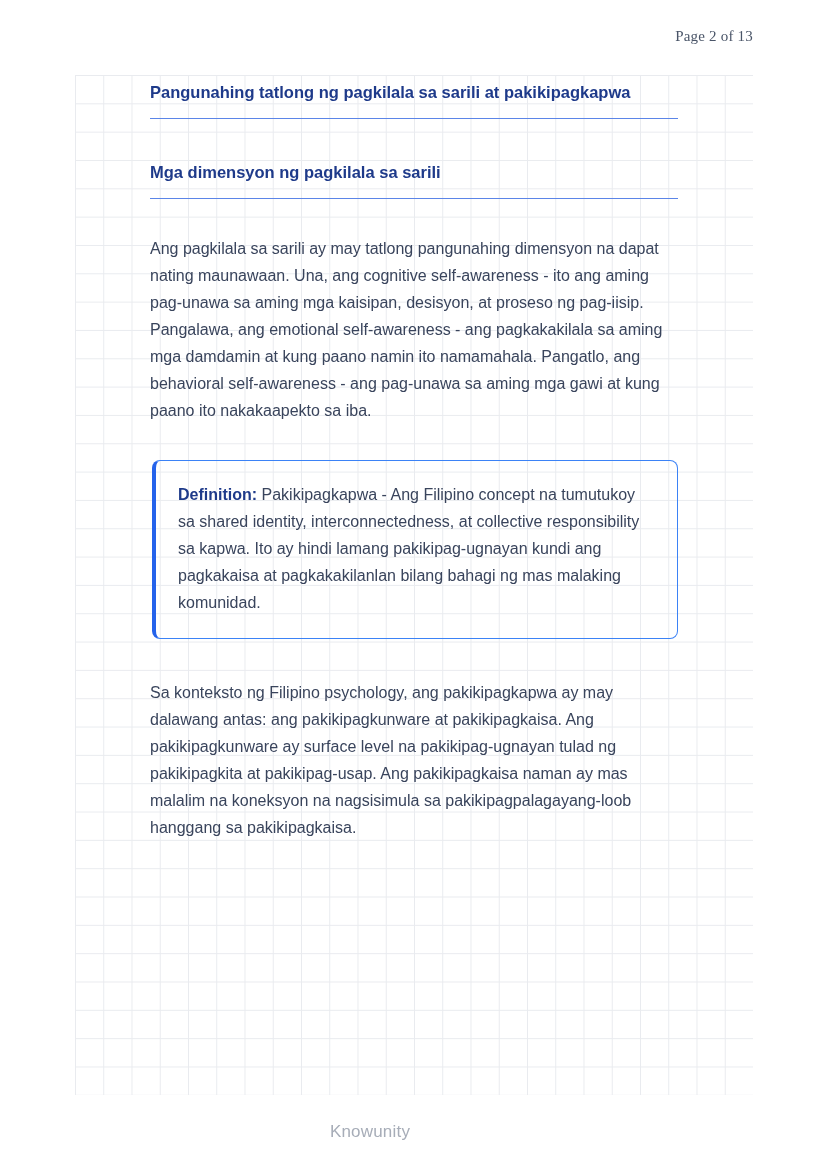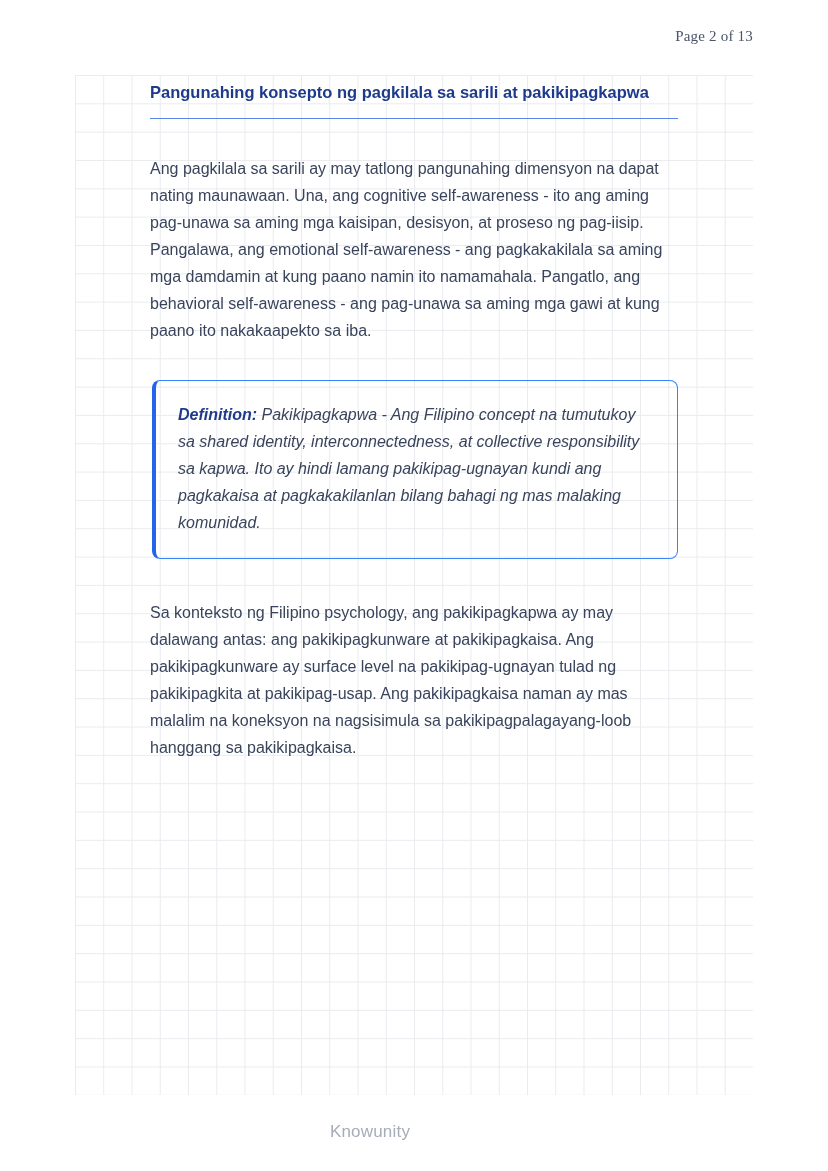--- a/index.html
+++ b/index.html
@@ -68,21 +68,20 @@
   }
 
   
   .definition-box {
     border: 1.5px solid #3b82f6;
     border-left: 4px solid #2563eb;
     border-radius: 8px;
     padding: 20px 24px 22px 22px;
     margin: 2px 0 40px 2px;
     background: transparent;
-    font-style: italic;
   }
 
   .definition-box p {
     font-size: 16px;
     line-height: 27px;
     color: #39445c;
   }
 
   .definition-label {
     font-weight: 700;
@@ -106,23 +105,24 @@
 </style>
 </head>
 <body>
 
 <div class="page-number">Page 2 of 13</div>
 
 <div class="grid-bg"></div>
 
 <div class="content">
 
-  <h2 class="section-heading">Pangunahing konsepto ng pagkilala sa sarili at pakikipagkapwa</h2>
+  <h2 class="section-heading">Pangunahing tatlong ng pagkilala sa sarili at pakikipagkapwa</h2>
 
 
+  <h2 class="section-heading">Mga dimensyon ng pagkilala sa sarili</h2>
 
   <p class="body-paragraph">Ang pagkilala sa sarili ay may tatlong pangunahing dimensyon na dapat nating maunawaan. Una, ang cognitive self-awareness - ito ang aming pag-unawa sa aming mga kaisipan, desisyon, at proseso ng pag-iisip. Pangalawa, ang emotional self-awareness - ang pagkakakilala sa aming mga damdamin at kung paano namin ito namamahala. Pangatlo, ang behavioral self-awareness - ang pag-unawa sa aming mga gawi at kung paano ito nakakaapekto sa iba.</p>
 
   <div class="definition-box">
     <p>
       <span class="definition-label">Definition:</span><span> Pakikipagkapwa - Ang Filipino concept na tumutukoy sa shared identity, interconnectedness, at collective responsibility sa kapwa. Ito ay hindi lamang pakikipag-ugnayan kundi ang pagkakaisa at pagkakakilanlan bilang bahagi ng mas malaking komunidad.</span>
     </p>
   </div>
 
   <p class="body-paragraph">Sa konteksto ng Filipino psychology, ang pakikipagkapwa ay may dalawang antas: ang pakikipagkunware at pakikipagkaisa. Ang pakikipagkunware ay surface level na pakikipag-ugnayan tulad ng pakikipagkita at pakikipag-usap. Ang pakikipagkaisa naman ay mas malalim na koneksyon na nagsisimula sa pakikipagpalagayang-loob hanggang sa pakikipagkaisa.</p>

